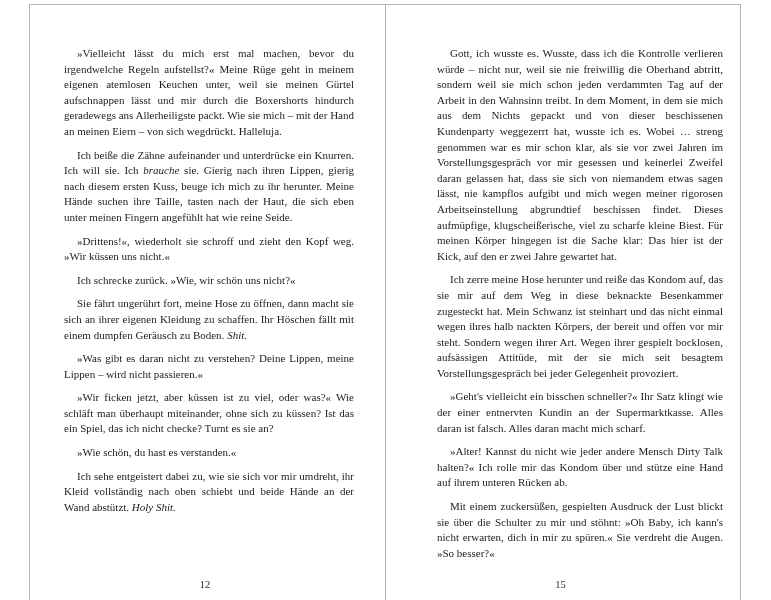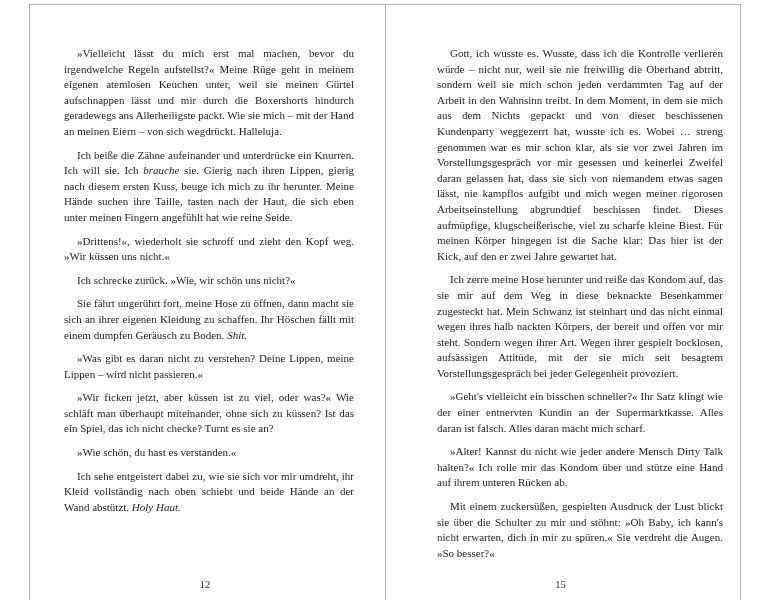--- a/index.html
+++ b/index.html
@@ -78,21 +78,21 @@
   <div class="page page-left">
     <div class="page-text" lang="de">
         <p><span>»Vielleicht lässt du mich erst mal machen, bevor du irgendwelche Regeln aufstellst?« Meine Rüge geht in meinem eigenen atemlosen Keuchen unter, weil sie meinen Gürtel aufschnappen lässt und mir durch die Boxershorts hindurch geradewegs ans Allerheiligste packt. Wie sie mich – mit der Hand an meinen Eiern – von sich wegdrückt. Halleluja.</span></p>
         <p><span>Ich beiße die Zähne aufeinander und unterdrücke ein Knurren. Ich will sie. Ich </span><em>brauche</em><span> sie. Gierig nach ihren Lippen, gierig nach diesem ersten Kuss, beuge ich mich zu ihr herunter. Meine Hände suchen ihre Taille, tasten nach der Haut, die sich eben unter meinen Fingern angefühlt hat wie reine Seide.</span></p>
         <p><span>»Drittens!«, wiederholt sie schroff und zieht den Kopf weg. »Wir küssen uns nicht.«</span></p>
         <p><span>Ich schrecke zurück. »Wie, wir schön uns nicht?«</span></p>
         <p><span>Sie fährt ungerührt fort, meine Hose zu öffnen, dann macht sie sich an ihrer eigenen Kleidung zu schaffen. Ihr Höschen fällt mit einem dumpfen Geräusch zu Boden. </span><em>Shit.</em></p>
         <p><span>»Was gibt es daran nicht zu verstehen? Deine Lippen, meine Lippen – wird nicht passieren.«</span></p>
         <p><span>»Wir ficken jetzt, aber küssen ist zu viel, oder was?« Wie schläft man überhaupt miteinander, ohne sich zu küssen? Ist das ein Spiel, das ich nicht checke? Turnt es sie an?</span></p>
         <p><span>»Wie schön, du hast es verstanden.«</span></p>
-        <p><span>Ich sehe entgeistert dabei zu, wie sie sich vor mir umdreht, ihr Kleid vollständig nach oben schiebt und beide Hände an der Wand abstützt. </span><em>Holy Haut.</em></p>
+        <p><span>Ich sehe entgeistert dabei zu, wie sie sich vor mir umdreht, ihr Kleid vollständig nach oben schiebt und beide Hände an der Wand abstützt. </span><em>Holy Shit.</em></p>
       </div>
     <div class="page-number">12</div>
   </div>
 
   <div class="page page-right">
     <div class="page-text" lang="de">
         <p><span>Gott, ich wusste es. Wusste, dass ich die Kontrolle verlieren würde – nicht nur, weil sie nie freiwillig die Oberhand abtritt, sondern weil sie mich schon jeden verdammten Tag auf der Arbeit in den Wahnsinn treibt. In dem Moment, in dem sie mich aus dem Nichts gepackt und von dieser beschissenen Kundenparty weggezerrt hat, wusste ich es. Wobei … streng genommen war es mir schon klar, als sie vor zwei Jahren im Vorstellungsgespräch vor mir gesessen und keinerlei Zweifel daran gelassen hat, dass sie sich von niemandem etwas sagen lässt, nie kampflos aufgibt und mich wegen meiner rigorosen Arbeitseinstellung abgrundtief beschissen findet. Dieses aufmüpfige, klugscheißerische, viel zu scharfe kleine Biest. Für meinen Körper hingegen ist die Sache klar: Das hier ist der Kick, auf den er zwei Jahre gewartet hat.</span></p>
         <p><span>Ich zerre meine Hose herunter und reiße das Kondom auf, das sie mir auf dem Weg in diese beknackte Besenkammer zugesteckt hat. Mein Schwanz ist steinhart und das nicht einmal wegen ihres halb nackten Körpers, der bereit und offen vor mir steht. Sondern wegen ihrer Art. Wegen ihrer gespielt bocklosen, aufsässigen Attitüde, mit der sie mich seit besagtem Vorstellungsgespräch bei jeder Gelegenheit provoziert.</span></p>
         <p><span>»Geht's vielleicht ein bisschen schneller?« Ihr Satz klingt wie der einer entnervten Kundin an der Supermarktkasse. Alles daran ist falsch. Alles daran macht mich scharf.</span></p>
         <p><span>»Alter! Kannst du nicht wie jeder andere Mensch Dirty Talk halten?« Ich rolle mir das Kondom über und stütze eine Hand auf ihrem unteren Rücken ab.</span></p>

